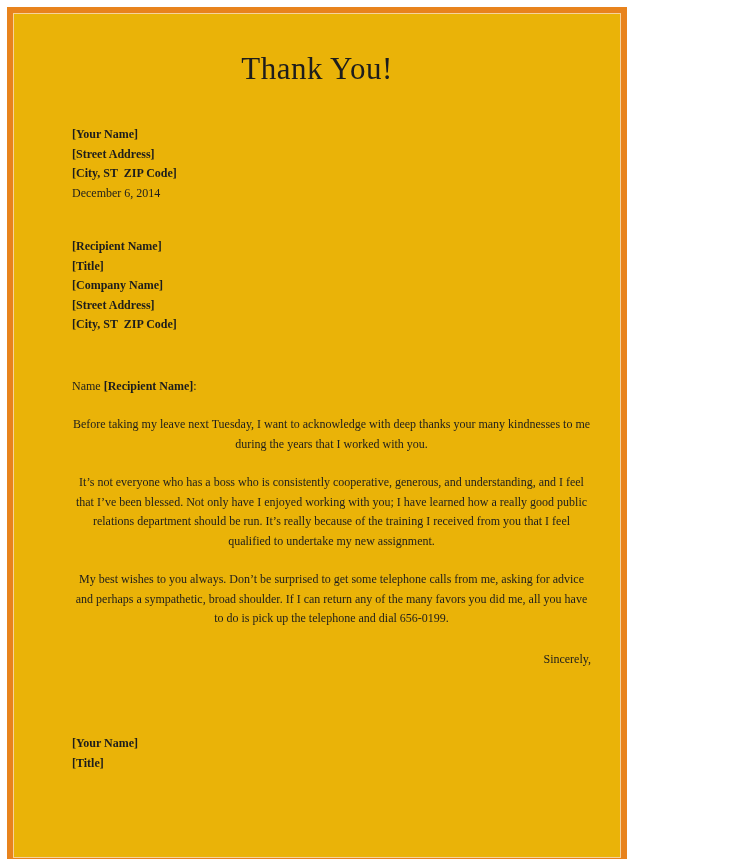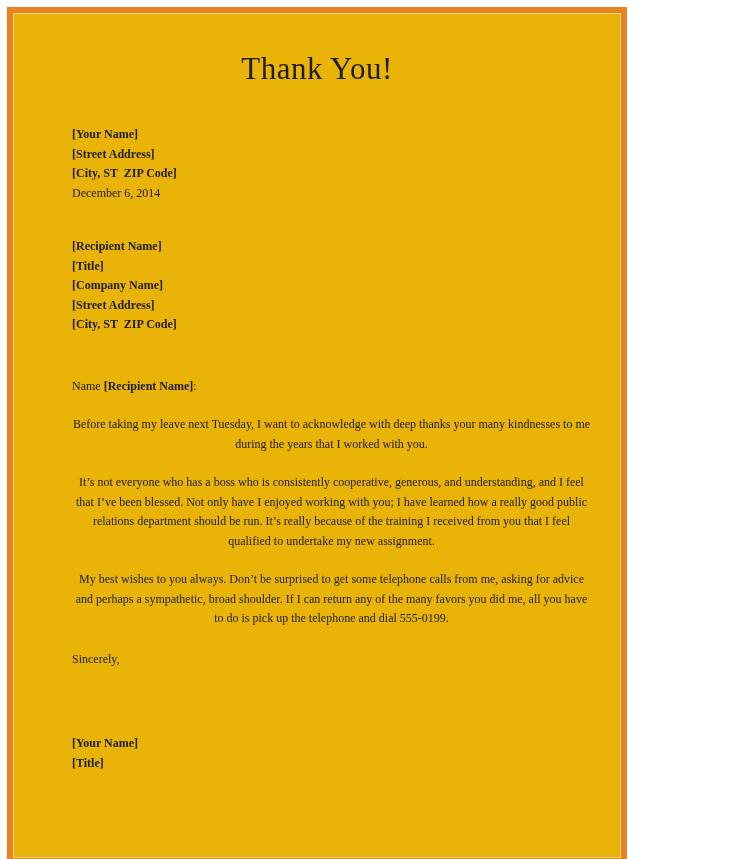--- a/index.html
+++ b/index.html
@@ -32,21 +32,21 @@
     line-height: 19.5px;
   }
   .line {
     white-space: pre-wrap;
   }
   .bold { font-weight: bold; }
   .sender-block   { margin-top: 38px; }
   .recipient-block{ margin-top: 34px; }
   .salutation     { margin-top: 42px; }
   .para           { margin: 19px 0 0 0; max-width: 634px; text-align: center; }
-  .sincerely      { margin-top: 21px; }
+  .sincerely      { margin-top: 21px; text-align: right; }
   .signature-block{ margin-top: 65px; }
 </style>
 </head>
 <body>
 
 <div class="page">
 
   <div class="letter-title">Thank You!</div>
 
   <div class="content">
@@ -63,21 +63,21 @@
       <div class="line bold">[Title]</div>
       <div class="line bold">[Company Name]</div>
       <div class="line bold">[Street Address]</div>
       <div class="line bold">[City, ST  ZIP Code]</div>
     </div>
 
     <div class="salutation line"><span>Name </span><span class="bold">[Recipient Name]</span><span>:</span></div>
 
     <p class="para">Before taking my leave next Tuesday, I want to acknowledge with deep thanks your many kindnesses to me during the years that I worked with you.</p>
     <p class="para">It’s not everyone who has a boss who is consistently cooperative, generous, and understanding, and I feel that I’ve been blessed. Not only have I enjoyed working with you; I have learned how a really good public relations department should be run. It’s really because of the training I received from you that I feel qualified to undertake my new assignment.</p>
-    <p class="para">My best wishes to you always. Don’t be surprised to get some telephone calls from me, asking for advice and perhaps a sympathetic, broad shoulder. If I can return any of the many favors you did me, all you have to do is pick up the telephone and dial 555-0199.</p>
+    <p class="para">My best wishes to you always. Don’t be surprised to get some telephone calls from me, asking for advice and perhaps a sympathetic, broad shoulder. If I can return any of the many favors you did me, all you have to do is pick up the telephone and dial 656-0199.</p>
 
     <div class="sincerely line">Sincerely,</div>
 
     <div class="signature-block">
       <div class="line bold">[Your Name]</div>
       <div class="line bold">[Title]</div>
     </div>
 
   </div>
 </div>

